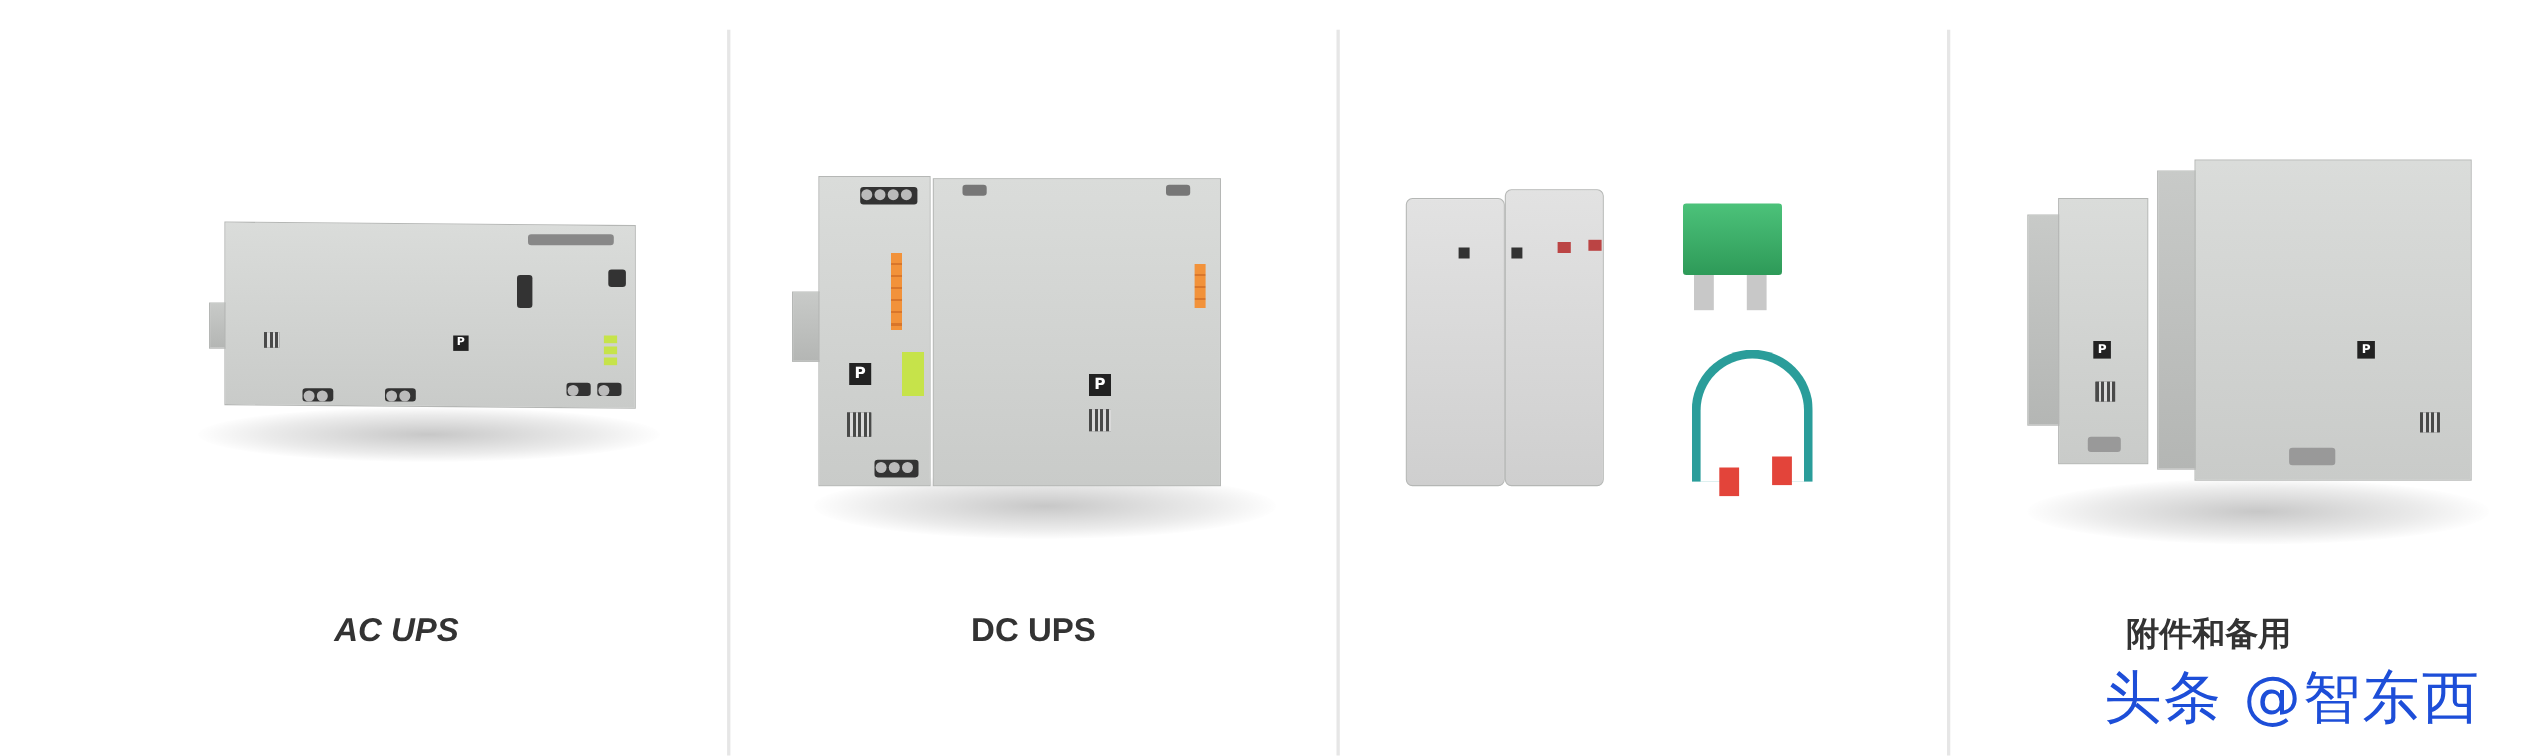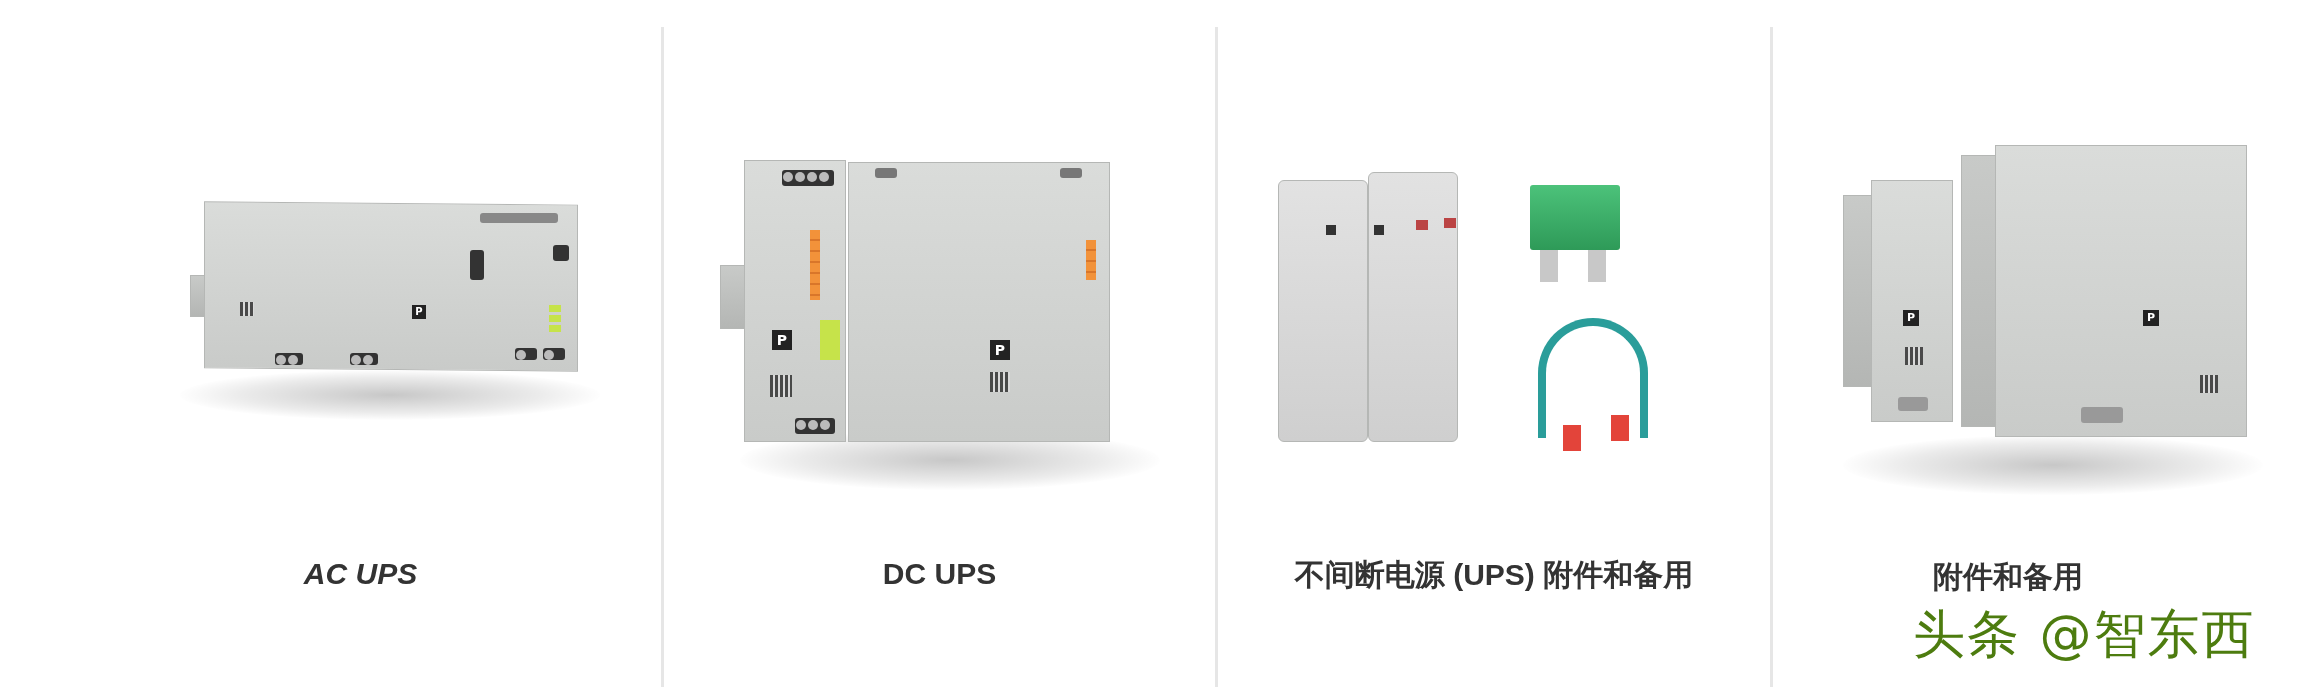--- a/index.html
+++ b/index.html
@@ -13,21 +13,21 @@
   .shadow { position: absolute; border-radius: 50%;
             background: radial-gradient(ellipse at center, rgba(0,0,0,0.22) 0%, rgba(0,0,0,0.08) 50%, rgba(0,0,0,0) 72%); }
   .panel { position: absolute; background: linear-gradient(180deg,#dadcda,#c9cbc9); border: 1px solid #b5b7b5; }
   .panel.dark { background: linear-gradient(180deg,#c8cac8,#b4b6b4); }
   .term { position: absolute; background: #333; border-radius: 3px; }
   .term i { display:inline-block; width: 10px; height: 10px; margin: 2px 1px; border-radius: 50%; background: #bbb; }
   .logo { position: absolute; width: 20px; height: 20px; background: #222; color: #fff; font: bold 14px "DejaVu Sans", sans-serif; text-align: center; line-height: 20px; }
   .qr { position: absolute; background: repeating-linear-gradient(90deg,#333 0 3px,#ddd 3px 5px), #333; opacity: .85; }
   .led { position: absolute; width: 12px; height: 7px; background: #c6e34a; }
   .orange { position: absolute; background: repeating-linear-gradient(180deg,#f2923a 0 9px,#d9762a 9px 11px); }
-  .watermark { position: absolute; left: 1913px; top: 600px; font-size: 52px; color: #4d7c0f;
+  .watermark { position: absolute; left: 1913px; top: 600px; font-size: 52px; color: #1d4ed8;
                font-family: "DejaVu Sans", sans-serif; letter-spacing: 2px;
                text-shadow: 1px 1px 0 #fff, -1px -1px 0 #fff; }
 </style>
 </head>
 <body>
 
 <div class="divider" style="left:661px;"></div>
 <div class="divider" style="left:1215px;"></div>
 <div class="divider" style="left:1770px;"></div>
 
@@ -82,21 +82,20 @@
     <div style="position:absolute; left:138px; top:60px; width:12px; height:10px; background:#b44;"></div>
     <div style="position:absolute; left:166px; top:58px; width:12px; height:10px; background:#b44;"></div>
     <div style="position:absolute; left:252px; top:25px; width:90px; height:65px; background:linear-gradient(180deg,#4cc27a,#2e9a58); border-radius:3px;"></div>
     <div style="position:absolute; left:262px; top:90px; width:18px; height:32px; background:#c8c8c8;"></div>
     <div style="position:absolute; left:310px; top:90px; width:18px; height:32px; background:#c8c8c8;"></div>
     <div style="position:absolute; left:260px; top:158px; width:110px; height:120px; border:8px solid #2a9d9a; border-bottom:none; border-radius:55px 55px 0 0; box-sizing:border-box;"></div>
     <div style="position:absolute; left:285px; top:265px; width:18px; height:26px; background:#e3443a;"></div>
     <div style="position:absolute; left:333px; top:255px; width:18px; height:26px; background:#e3443a;"></div>
   </div>
   <div class="card-title" style="top:556px;">
-    <div>不间断电源 (UPS) 附件和备用</div>
   </div>
 </div>
 
 <div class="card" style="left:1773px; width:530px;">
   <div class="img" style="left:70px; top:135px; width:420px; height:360px;">
     <div class="shadow" style="left:0px; top:300px; width:420px; height:60px;"></div>
     <div class="panel dark" style="left:0px; top:60px; width:30px; height:190px;"></div>
     <div class="panel" style="left:28px; top:45px; width:80px; height:240px;"></div>
     <div class="logo" style="left:60px; top:175px; width:16px; height:16px; line-height:16px; font-size:11px;">P</div>
     <div class="qr" style="left:62px; top:212px; width:18px; height:18px;"></div>

